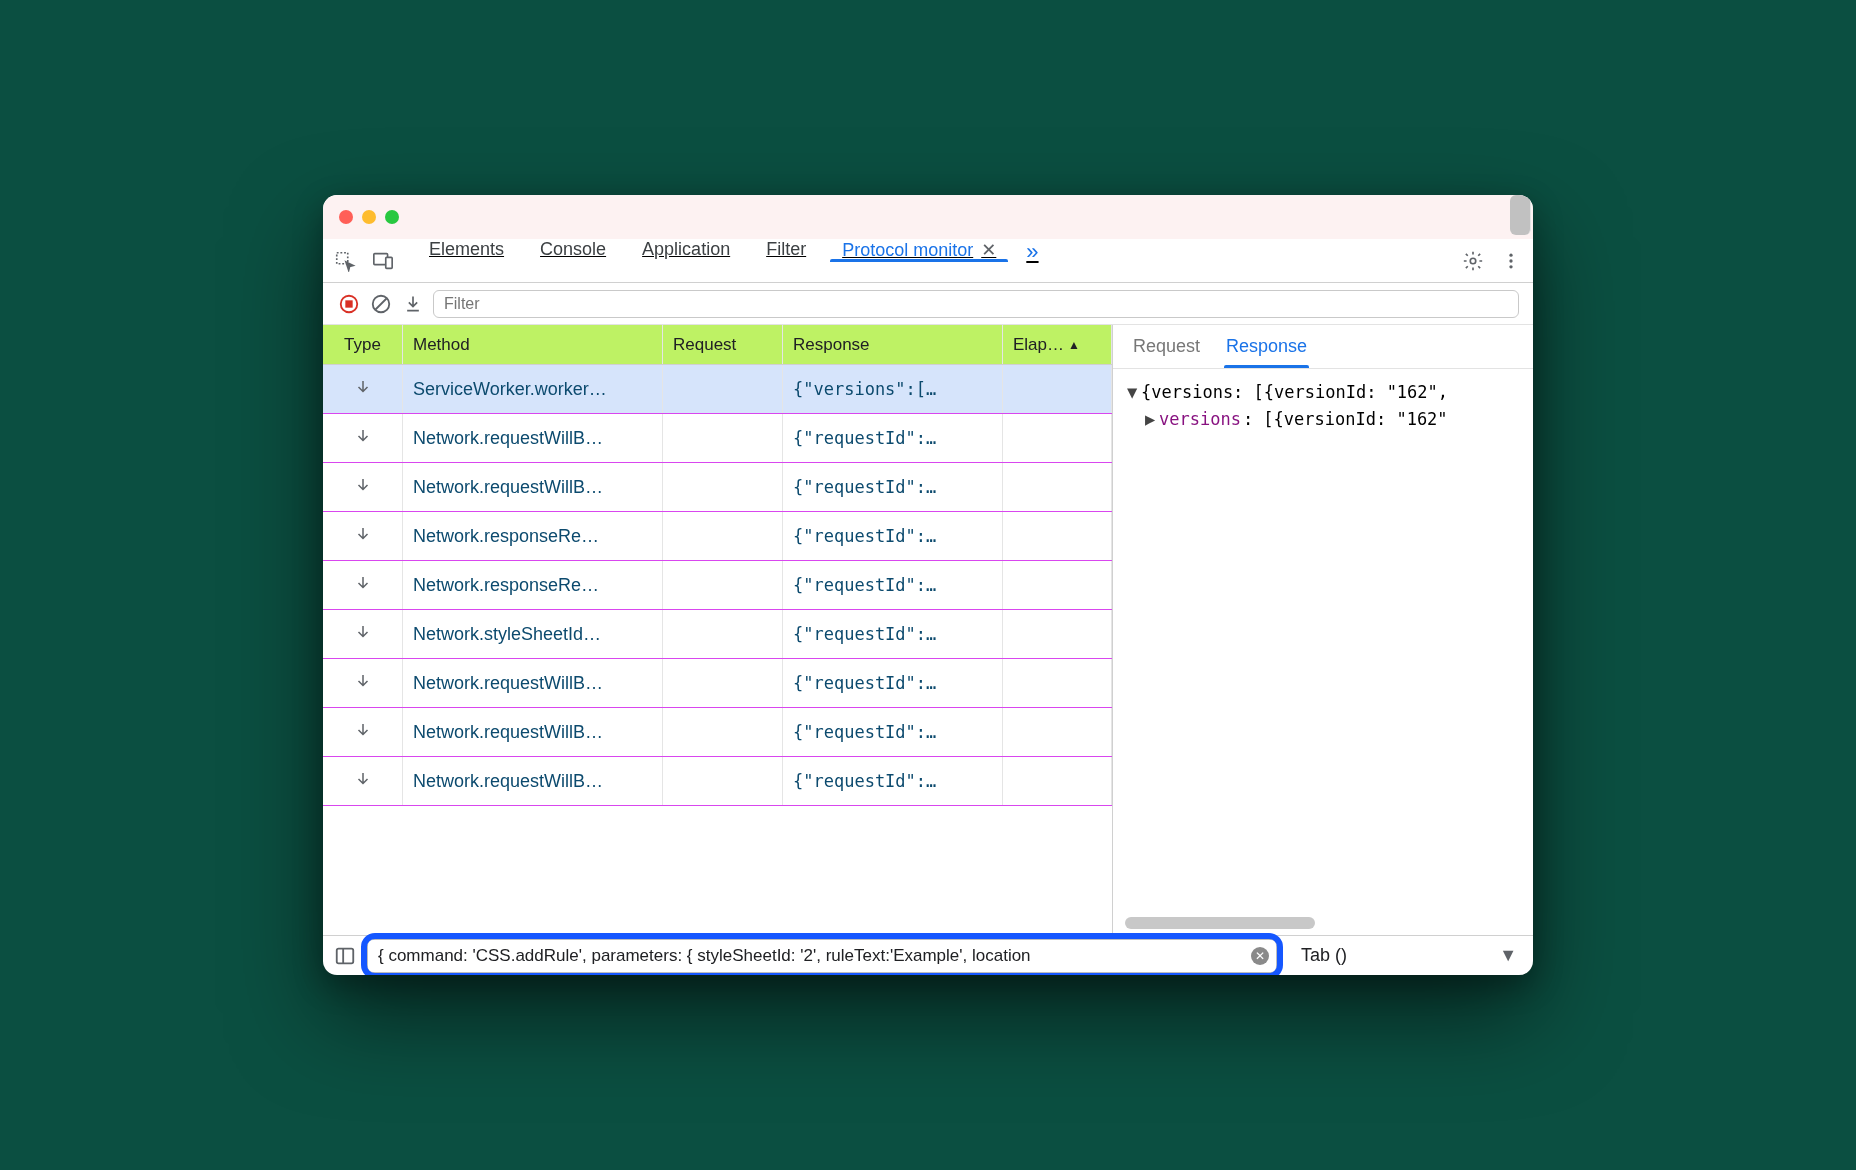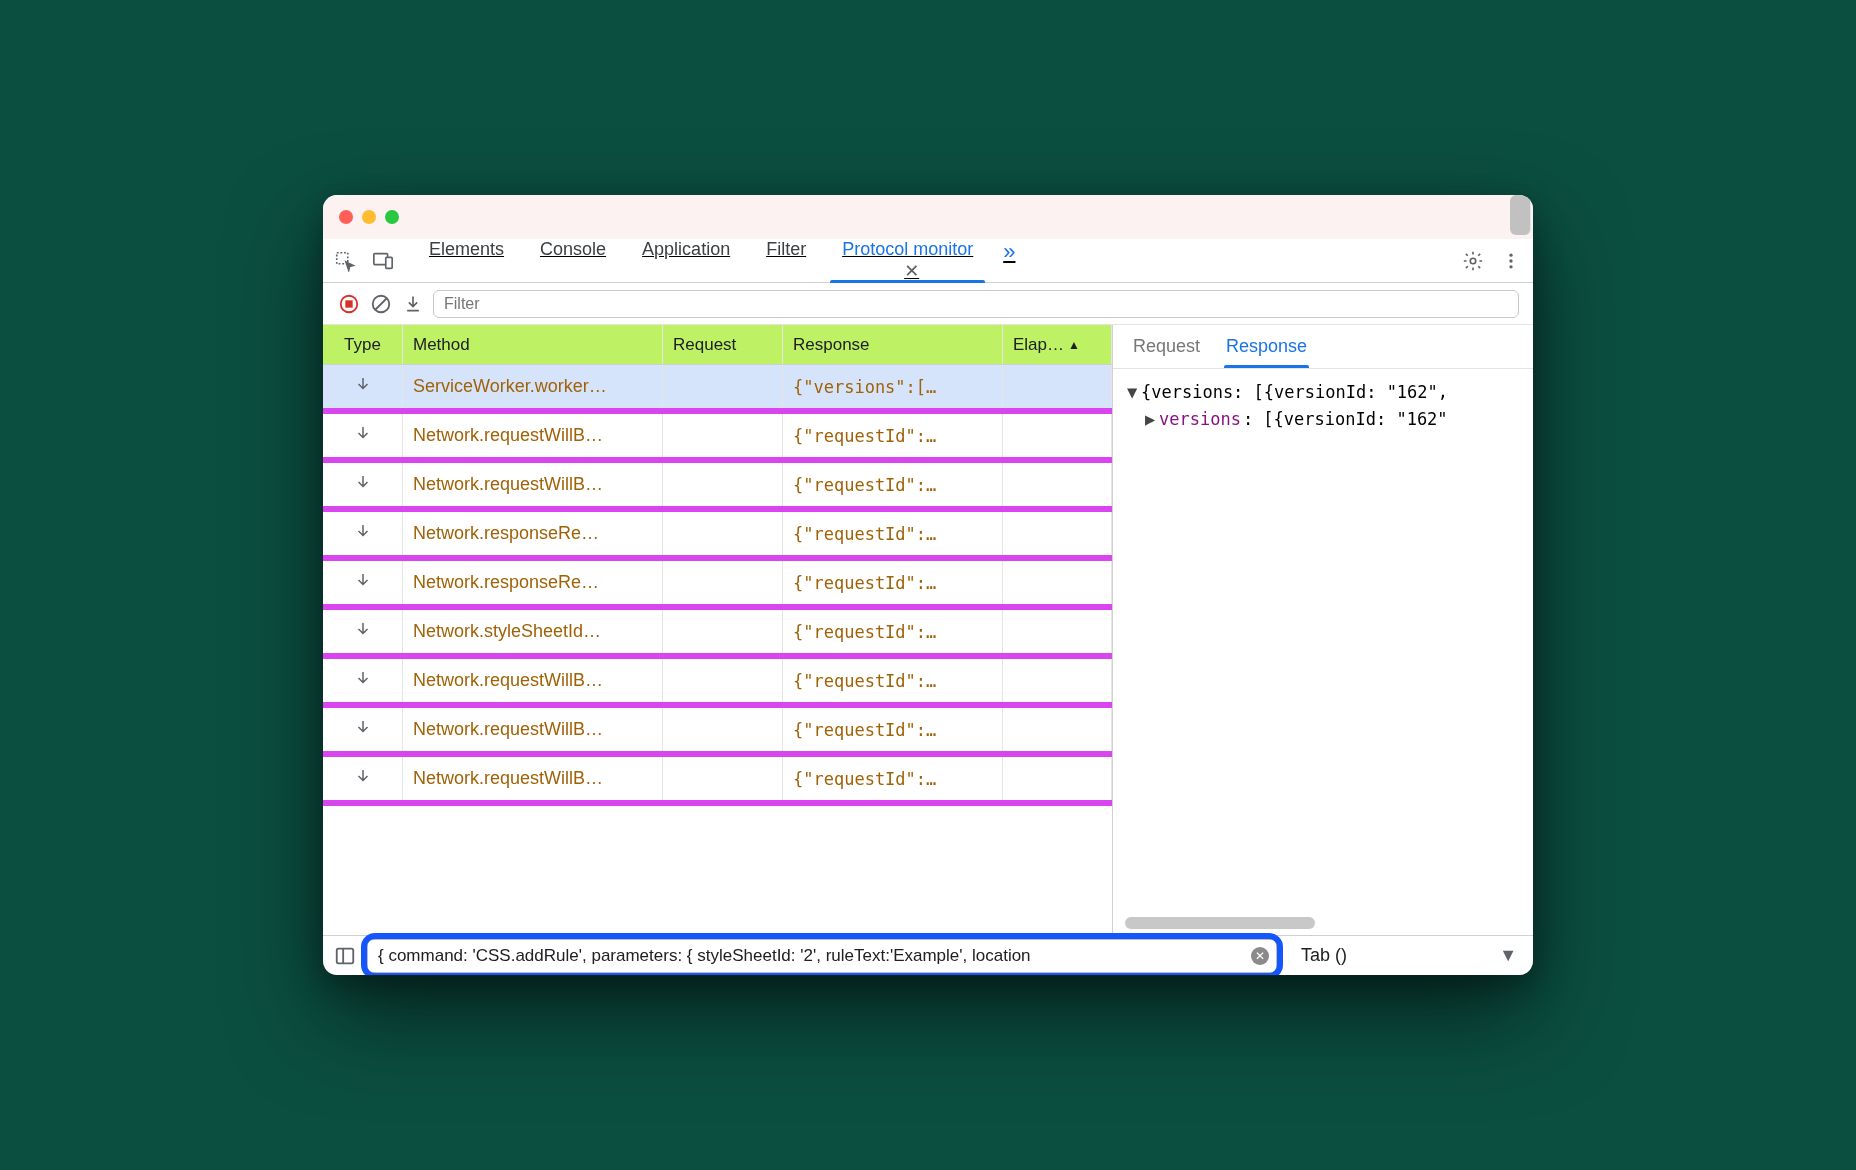--- a/index.html
+++ b/index.html
@@ -78,21 +78,20 @@
     align-items: center;
     padding: 0 18px;
     font-size: 18px;
     color: #3c4043;
     position: relative;
     cursor: pointer;
   }
   .tab.active {
     color: #1a73e8;
     font-weight: 500;
-    flex-direction: column;
   }
   .tab.active::after {
     content:"";
     position:absolute;
     left:6px; right:6px; bottom:-1px;
     height:3px;
     background:#1a73e8;
     border-radius: 2px 2px 0 0;
   }
   .tab .close-x { margin-left:8px; color:#5f6368; }
@@ -167,23 +166,23 @@
   .col-elap { flex:1; border-right:none; }
   .sort-ind { margin-left:4px; font-size:12px; }
   .table-body {
     flex:1;
     overflow:auto;
     position:relative;
   }
   .row {
     display:flex;
     height: 49px;
-    border-bottom:6px solid #d946ef;
+    border-bottom:1px solid #d946ef;
     font-size: 18px;
-    color:#a16207;
+    color:#0c4a6e;
   }
   .row.selected { background:#d6e4fb; }
   .row .col-type { color:#5f6368; }
   .row .col-response { font-family: Menlo, Consolas, monospace; font-size: 17px; }
   .arrow-down svg { width:18px; height:18px; }
   .scroll-ind {
     position:absolute;
     right:2px;
     top:0;
     width:12px;

